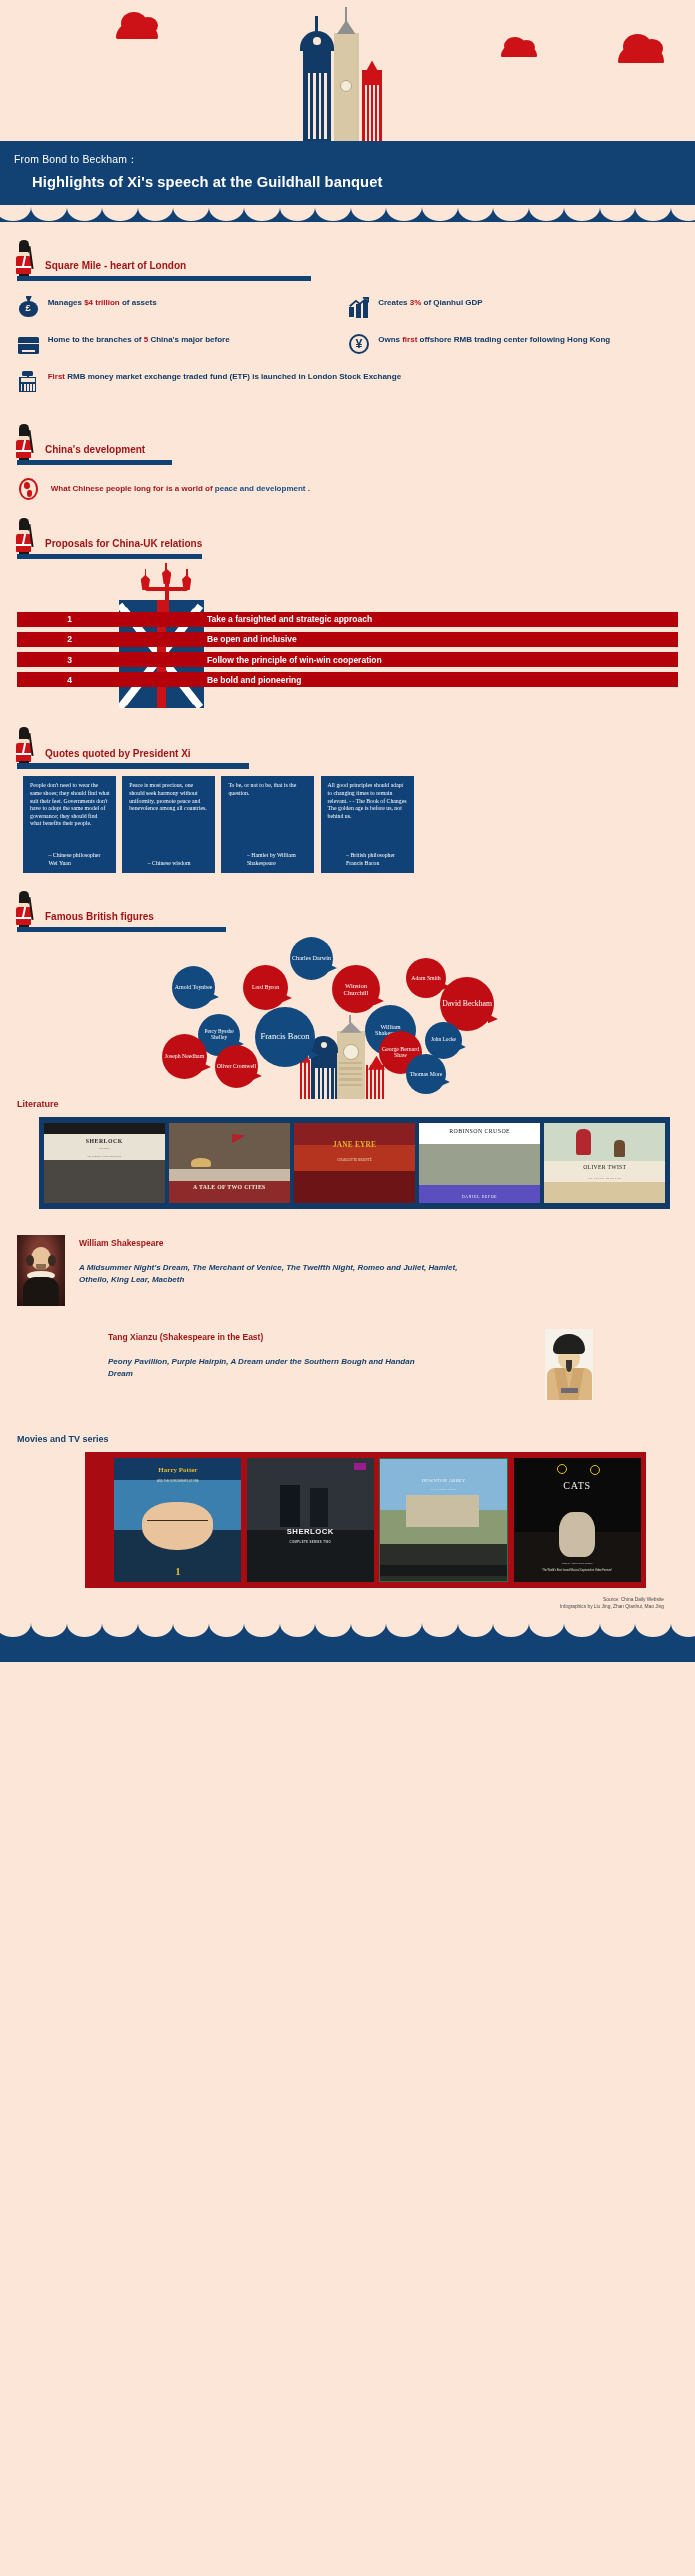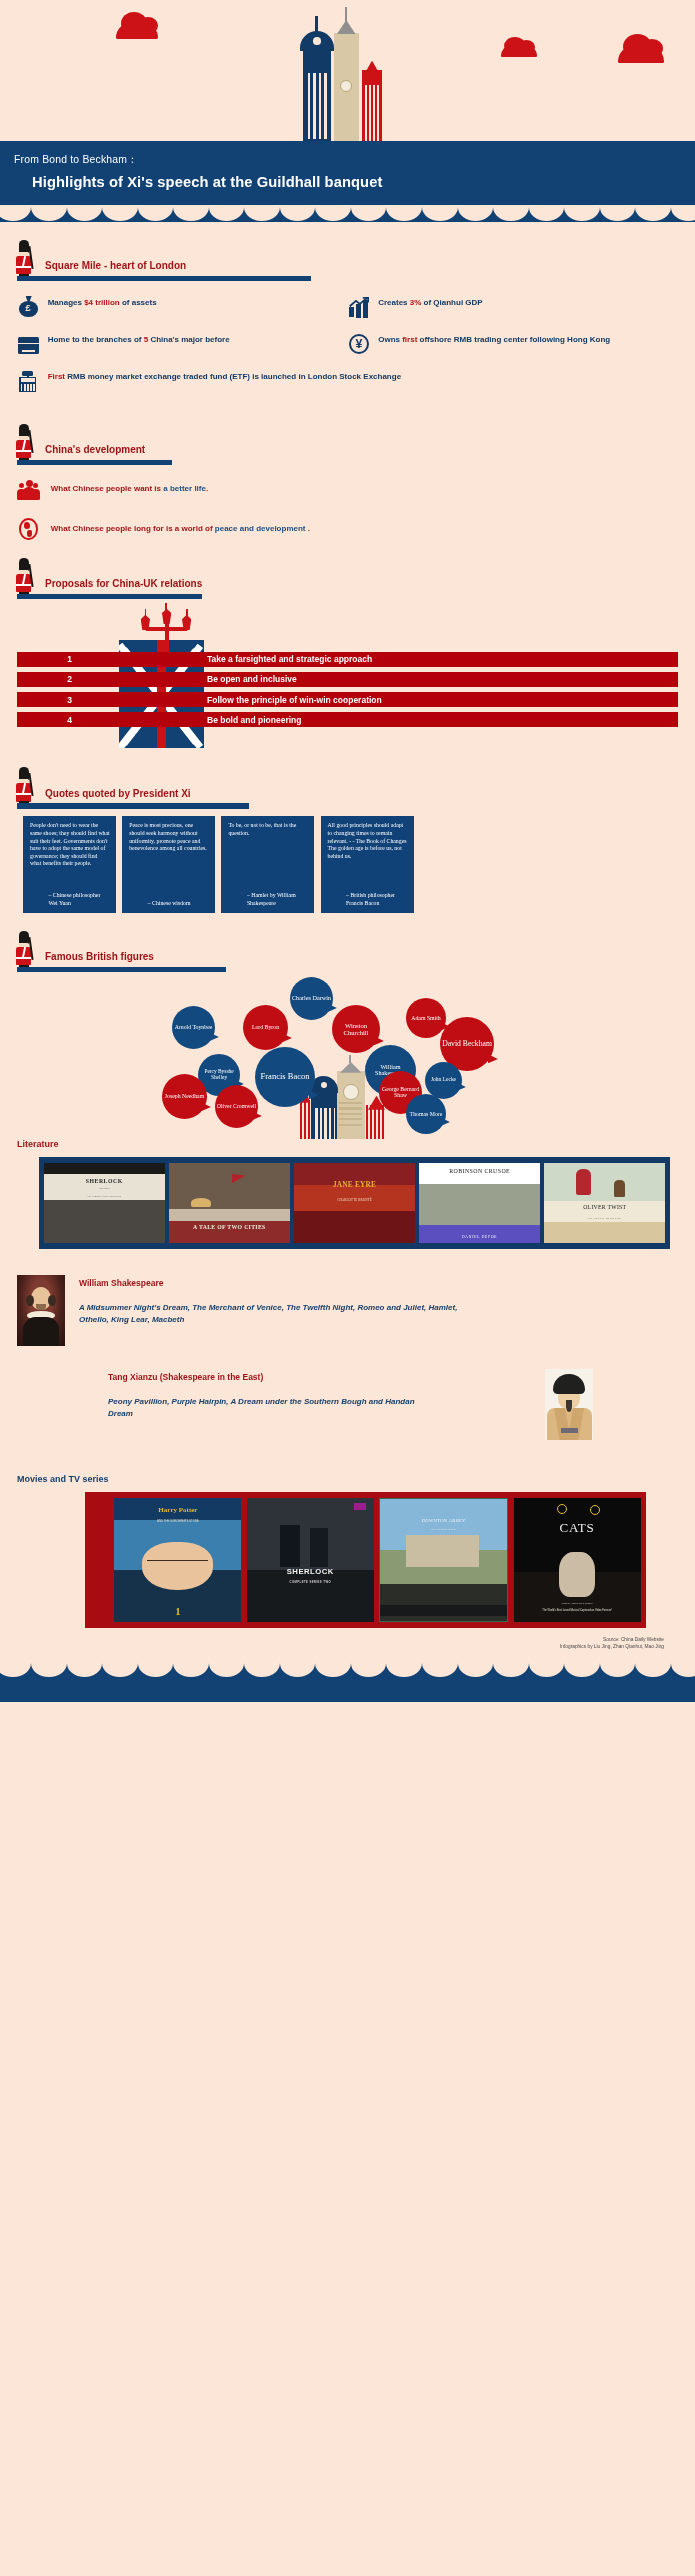--- a/index.html
+++ b/index.html
@@ -323,21 +323,21 @@
   .mv3 .f2 { position: absolute; left: 50%; top: 24%; width: 14%; height: 32%; background: #141a20; }
   .mv4 { background: linear-gradient(180deg,#86b6d8 0 42%, #8a9a72 42% 70%, #2a2d28 70% 100%); border: 1.5px solid #2f6b4f; }
   .mv4 .t1 { top: 16%; font-size: 4.6px; color: #eef3f7; font-family: "Liberation Serif", serif; letter-spacing: 0.3px; }
   .mv4 .t2 { top: 24%; font-size: 2.5px; color: #dfe8ef; letter-spacing: 0.6px; }
   .mv4 .house { position: absolute; left: 20%; top: 30%; width: 58%; height: 26%; background: #c9bda2; }
   .mv4 .bar { position: absolute; left: 0; right: 0; bottom: 4%; height: 9%; background: #17191a; }
   .mv5 { background: linear-gradient(180deg,#0a0a0a 0 60%, #171311 60% 100%); }
   .mv5 .eyes { position: absolute; left: 34%; top: 5%; width: 34%; height: 9%; }
   .mv5 .e1, .mv5 .e2 { position: absolute; width: 10px; height: 10px; border: 1.5px solid #e8c12a; border-radius: 50%; }
   .mv5 .e1 { left: 0; top: 0; } .mv5 .e2 { right: 0; top: 1.5px; }
-  .mv5 .t1 { top: 18%; font-size: 13px; color: #f0f0f0; font-family: "Liberation Serif", serif; letter-spacing: 0.8px; }
+  .mv5 .t1 { top: 18%; font-size: 10px; color: #f0f0f0; font-family: "Liberation Serif", serif; letter-spacing: 0.8px; }
   .mv5 .t2 { bottom: 14%; font-size: 2.2px; color: #d8cfc0; }
   .mv5 .t3 { bottom: 8%; font-size: 2.6px; color: #e7e0d2; }
   .mv5 .cat { position: absolute; left: 36%; top: 44%; width: 28%; height: 36%; background: #cbbca6; border-radius: 40% 40% 30% 30%; }
 
   
   .source { text-align: right; padding: 7.7px 31px 10.8px 0; color: #4a4a4a; font-size: 4.8px; line-height: 1.6; }
 
   
   .footer { background: #114273; height: 40px; position: relative; }
   .footer .scal { position: absolute; top: 0; left: -4.6px; width: 711px; display: flex; }
@@ -471,31 +471,20 @@
         <div class="sash"></div>
         <div class="legs"></div>
         <div class="rifle"></div>
     </div>
     <div class="label">China's development</div>
     <div class="rule" style="width:155px"></div>
   </div>
 
   <div class="bullets">
     <div class="bullet">
-      <div class="ic ic-ppl">
-          <div class="h2"></div>
-          <div class="b2"></div>
-          <div class="h3"></div>
-          <div class="b3"></div>
-          <div class="h1"></div>
-          <div class="b1"></div>
-        </div>
-      <div class="tx"><span>What Chinese people want is </span><span class="blue">a better life</span><span>.</span></div>
-    </div>
-    <div class="bullet">
       <div class="ic ic-globe">
           <div class="o"></div>
           <div class="l1"></div>
           <div class="l2"></div>
         </div>
       <div class="tx"><span>What Chinese people long for is a world of </span><span class="blue">peace and development</span><span> .</span></div>
     </div>
   </div>
 
   <div class="sec-head">

